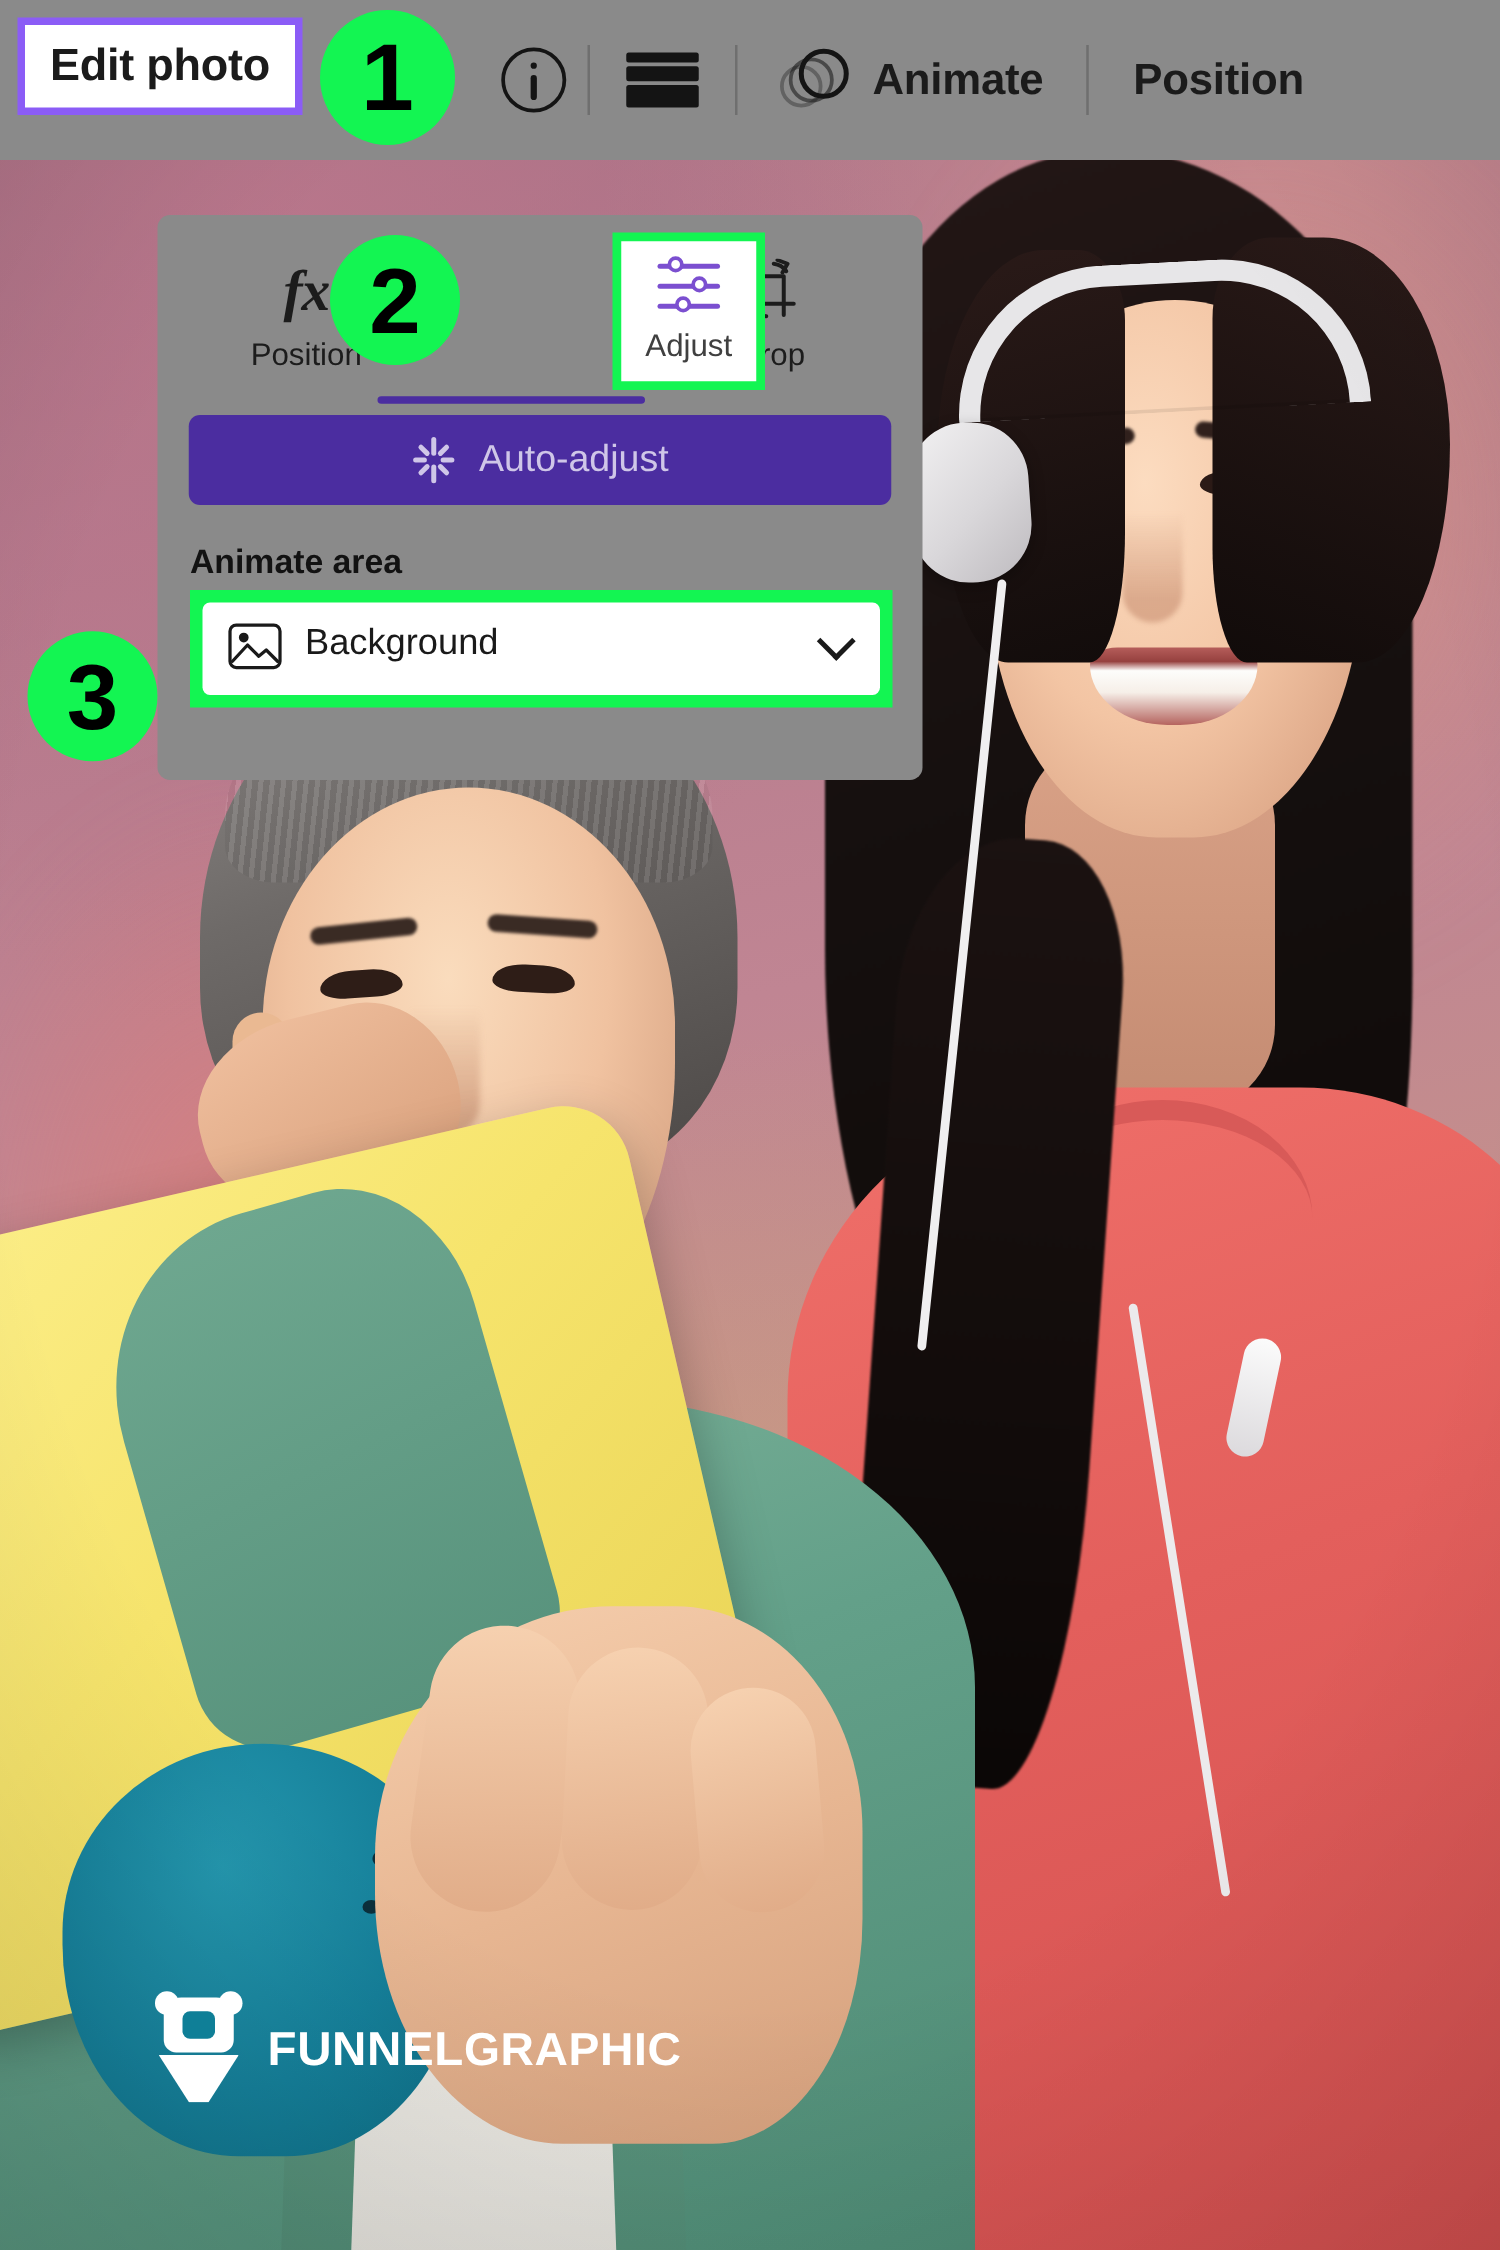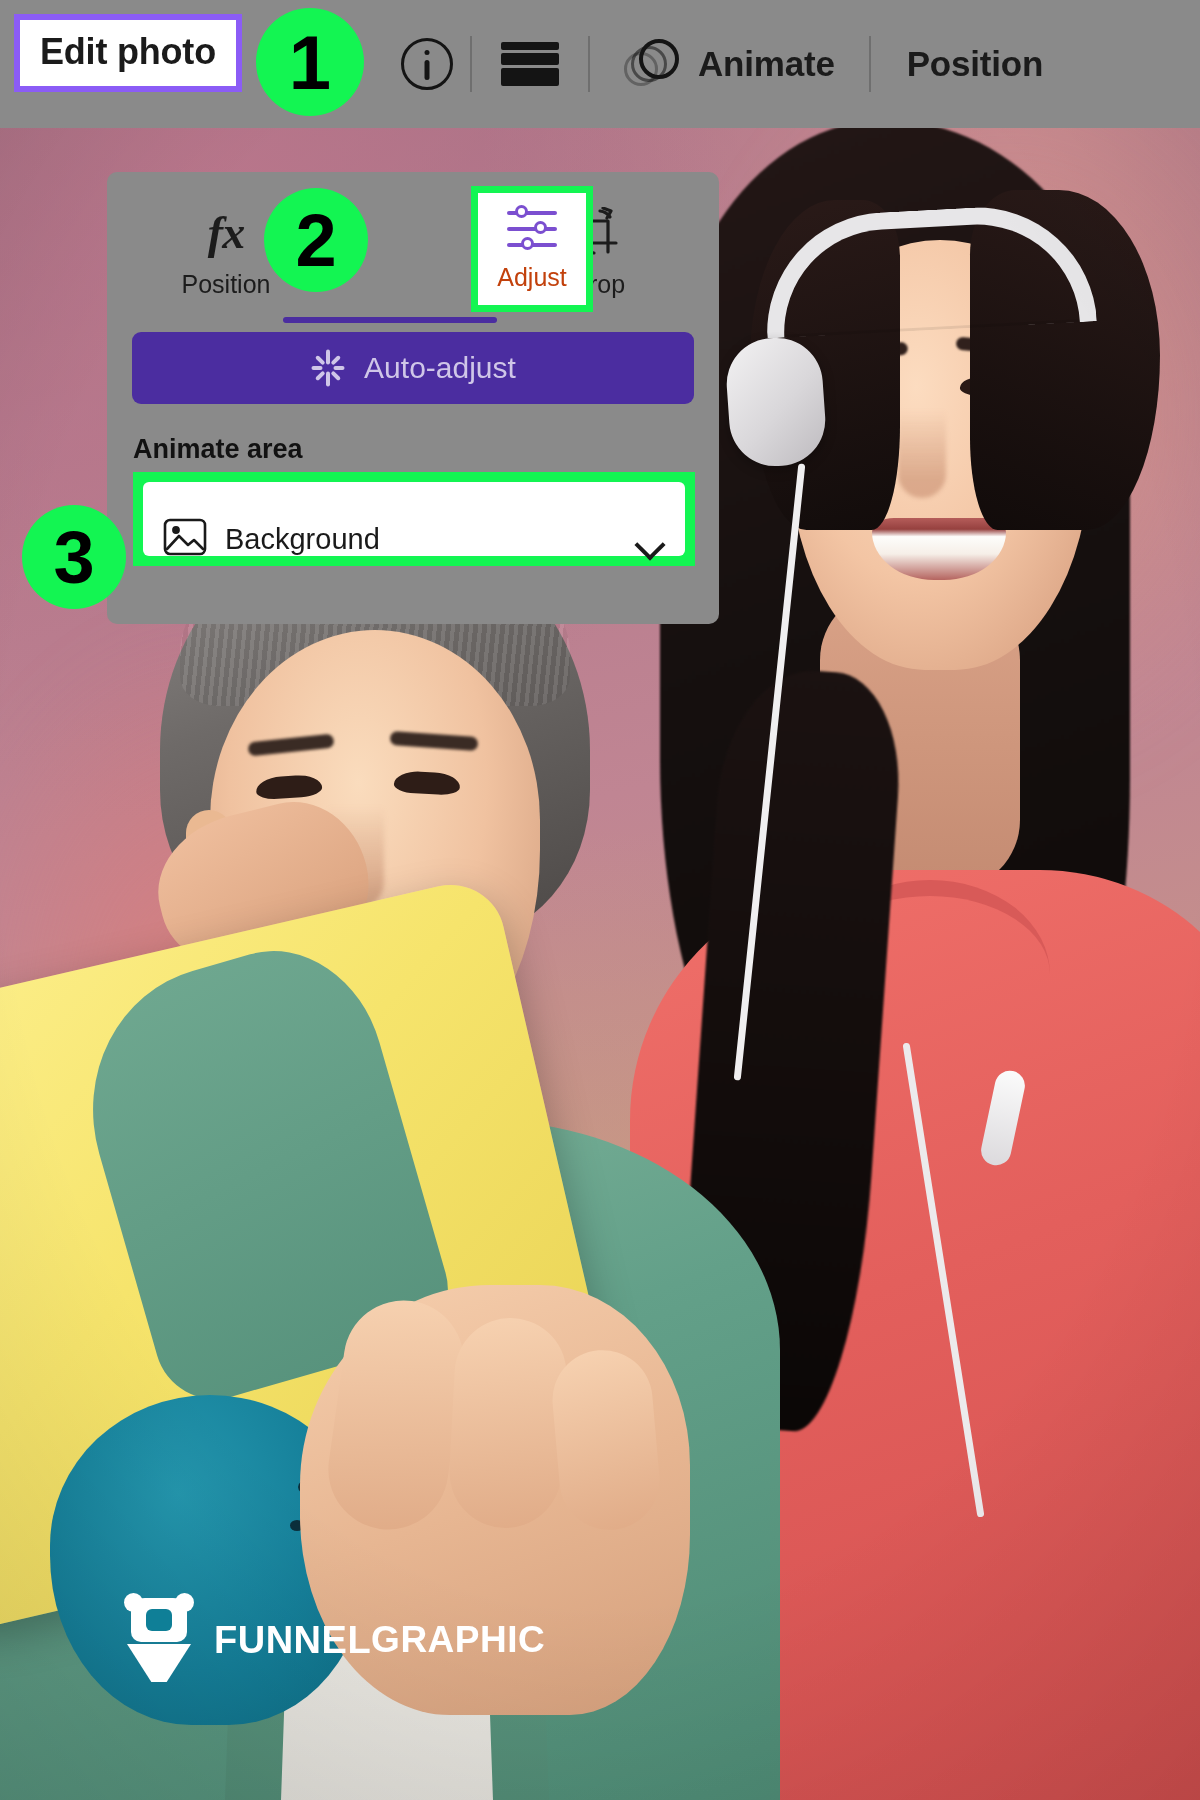--- a/index.html
+++ b/index.html
@@ -370,21 +370,21 @@
     color:#000;
     font-weight:800;
     z-index:45;
   }
   #step1 { left:256px; top:8px; width:108px; height:108px; font-size:76px; }
   #step2 { left:264px; top:188px; width:104px; height:104px; font-size:74px; }
   #step3 { left:22px; top:505px; width:104px; height:104px; font-size:74px; }
 
   
   .panel {
-    position:absolute; left:107px; top:172px;
+    position:absolute; left:126px; top:172px;
     width:612px; height:452px;
     background:#8a8a8a;
     border-radius:10px;
     z-index:20;
   }
   .tabs {
     position:relative;
     display:flex;
     padding: 26px 26px 0;
     gap: 0;
@@ -462,21 +462,21 @@
   .select-hl {
     position:absolute; left:26px; top:300px;
     width:562px; height:94px;
     background:#13f552;
     padding:10px;
   }
   .select-box {
     width:100%; height:100%;
     background:#fff;
     border-radius:6px;
-    display:flex; align-items:flex-end;
+    display:flex; align-items:flex-start;
     padding: 16px 22px 0 20px;
     gap:18px;
   }
   .pic-icon { width:44px; height:38px; position:relative; flex:0 0 auto; }
   .select-value { font-size:29px; color:#1a1a1a; flex:1; }
   .chev { width:26px; height:26px; position:relative; flex:0 0 auto; }
   .chev::before {
     content:""; position:absolute; left:2px; top:4px;
     width:18px; height:18px;
     border-right:4px solid #1a1a1a; border-bottom:4px solid #1a1a1a;
@@ -670,21 +670,21 @@
       <div class="tab-highlight">
         <div class="tab-highlight-inner">
           <span class="adjust-icon">
             <span class="ln"></span>
               <span class="ln"></span>
               <span class="ln"></span>
             <span class="kn"></span>
               <span class="kn"></span>
               <span class="kn"></span>
           </span>
-          <span class="tab-label" style="color:#c2410c">Adjust</span>
+          <span class="tab-label" style="color:#404040">Adjust</span>
         </div>
       </div>
     </div>
 
     <div class="auto-adjust">
       <span class="sparkle">
         <i style="transform:translate(-50%,-50%) rotate(0deg) translateY(-11px)"></i>
         <i style="transform:translate(-50%,-50%) rotate(45deg) translateY(-11px); height:11px"></i>
         <i style="transform:translate(-50%,-50%) rotate(90deg) translateY(-11px); height:11px"></i>
         <i style="transform:translate(-50%,-50%) rotate(135deg) translateY(-11px); height:11px"></i>

